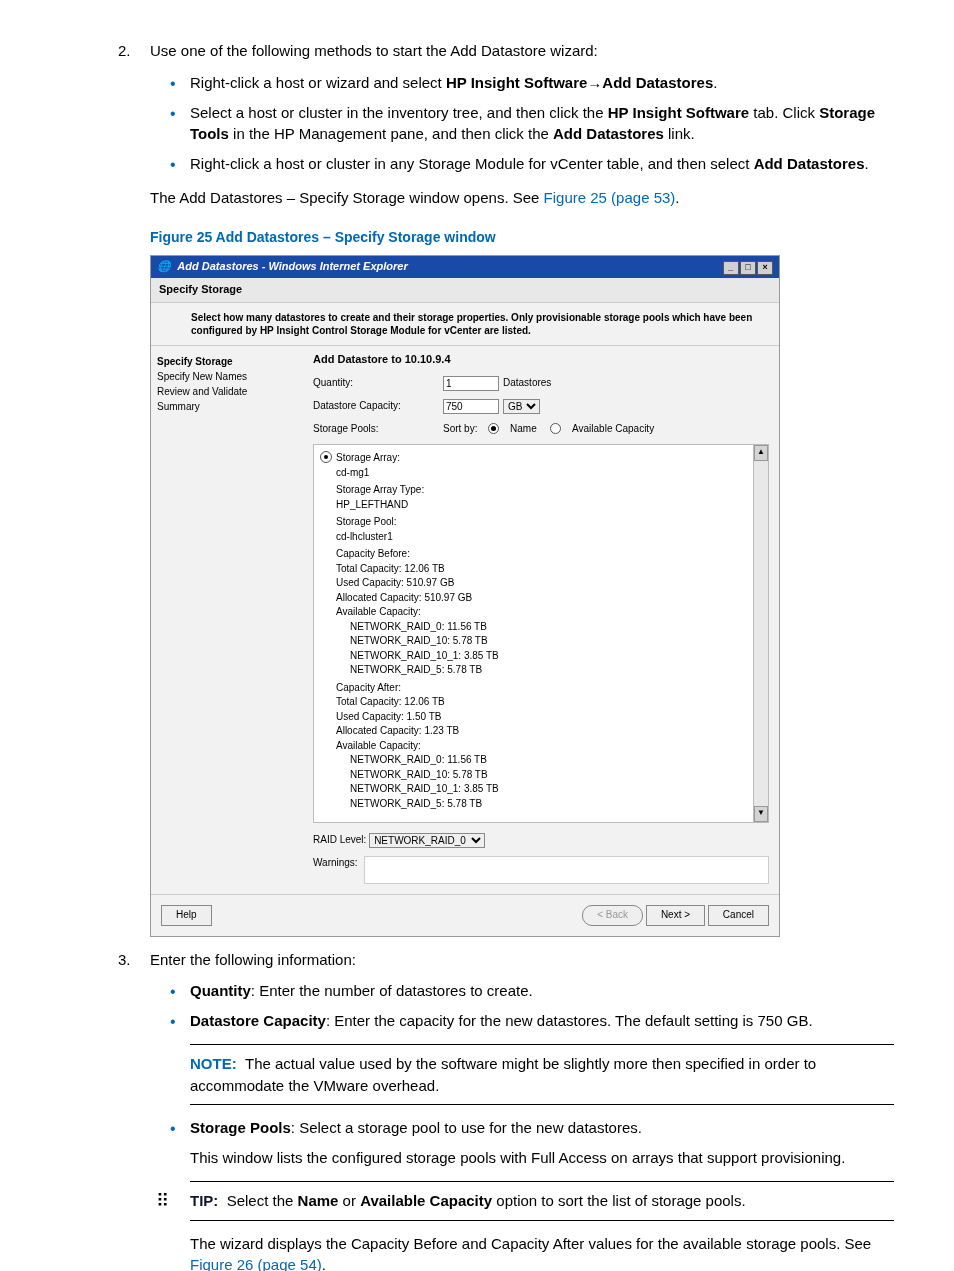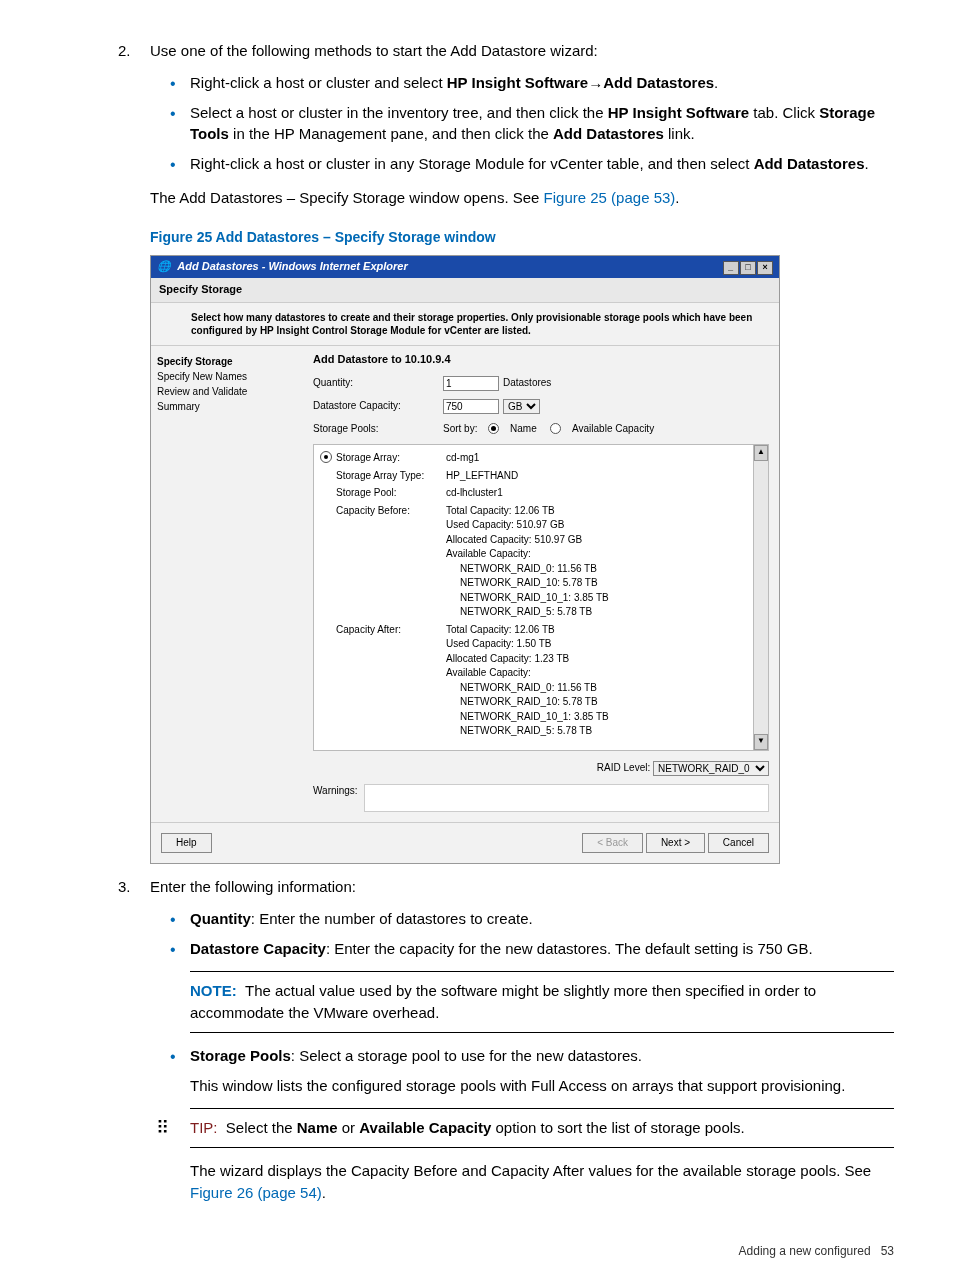--- a/index.html
+++ b/index.html
@@ -112,21 +112,20 @@
   }
   .shot .main .hdr {
     font-weight: bold;
     font-size: 11px;
     margin-bottom: 8px;
   }
   .shot .row {
     display: flex;
     margin-bottom: 8px;
     align-items: center;
-    justify-content: flex-end;
   }
   .shot .lbl {
     width: 130px;
   }
   .shot .val {
     flex:1;
     display:flex;
     align-items:center;
     gap:4px;
   }
@@ -148,21 +147,21 @@
     padding: 6px 8px 8px 22px;
     margin-top:6px;
   }
   .shot .poolbox .radio {
     position:absolute;
     left:6px;
     top:6px;
     width:10px;height:10px;border:1px solid #555;border-radius:50%;background:#fff;display:flex;align-items:center;justify-content:center;
   }
   .shot .poolbox .radio .dot{width:4px;height:4px;background:#000;border-radius:50%;}
-  .shot .poolbox .prow { display:flex; margin-bottom:3px;}
+  .shot .poolbox .prow { display:flex; margin-bottom:3px;flex-direction:column;}
   .shot .poolbox .pl { width:110px;}
   .shot .poolbox .pv { flex:1; }
   .shot .poolbox .indent div { padding-left: 14px; }
   .shot .scrollbar {
     position:absolute; right:0; top:0; bottom:0; width:14px; background:#e8e8e8;border-left:1px solid #bbb;
   }
   .shot .scrollbar .arr { height:14px;background:#d4d4d4;border:1px solid #999;font-size:8px;text-align:center;line-height:12px;}
   .shot .warnings {
     display:flex;
     margin-top:8px;
@@ -183,32 +182,32 @@
     align-items:center;
     font-size:10px;
   }
   .shot .btn {
     border:1px solid #888;
     background:#efefef;
     padding:2px 14px;
     font-size:10px;
     display:inline-block;
   }
-  .shot .btn.disabled { color:#999; }
+  .shot .btn.disabled { color:#999;border-radius:10px; }
   .bold { font-weight:bold; }
   .note-rule, .tip-rule {
     border-top:1px solid #000;
     border-bottom:1px solid #000;
     padding:8px 0;
     margin:12px 0;
     line-height:1.45;
   }
   .note-rule .nlabel { color:#0069b5; font-weight:bold; }
   .tip-rule { position:relative; }
-  .tip-rule .tlabel { color:#7f1d1d; font-weight:normal; }
+  .tip-rule .tlabel { color:#0f172a; font-weight:bold; }
   .tip-icon {
     position:absolute;
     left:-34px;
     top:6px;
     font-size:18px;
   }
   .page-footer {
     text-align:right;
     font-size:12px;
     margin-top:40px;
@@ -222,21 +221,21 @@
 
 <div class="page">
 
   <ol class="numbered">
 
     <li>
       <span class="num">2.</span>
       <span>Use one of the following methods to start the Add Datastore wizard:</span>
       <ul class="bullets">
         <li>
-          <span>Right-click a host or cluster and select </span><span class="bold">HP Insight Software</span><span>→</span><span class="bold">Add Datastores</span><span>.</span>
+          <span>Right-click a host or wizard and select </span><span class="bold">HP Insight Software</span><span>→</span><span class="bold">Add Datastores</span><span>.</span>
         </li>
         <li>
           <span>Select a host or cluster in the inventory tree, and then click the </span><span class="bold">HP Insight Software</span><span> tab. Click </span><span class="bold">Storage Tools</span><span> in the HP Management pane, and then click the </span><span class="bold">Add Datastores</span><span> link.</span>
         </li>
         <li>
           <span>Right-click a host or cluster in any Storage Module for vCenter table, and then select </span><span class="bold">Add Datastores</span><span>.</span>
         </li>
       </ul>
       <div>
         <span>The Add Datastores – Specify Storage window opens. See </span><span class="figure-link">Figure 25 (page 53)</span><span>.</span>

